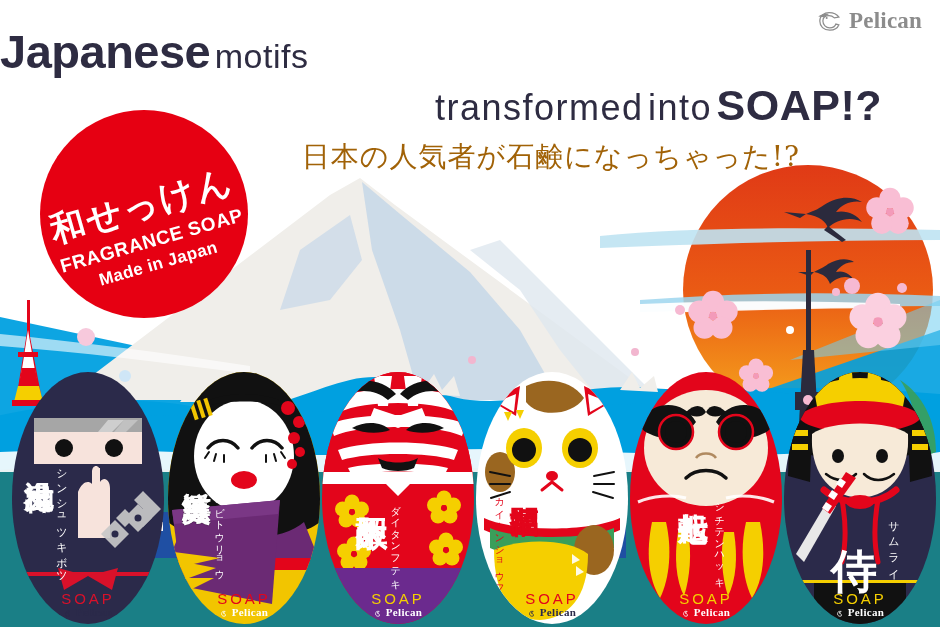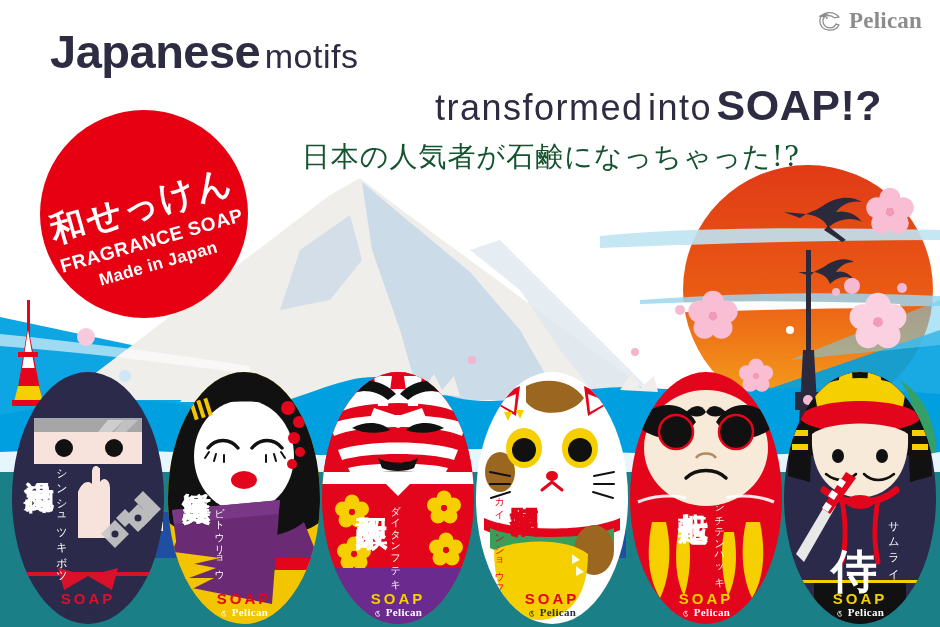--- a/index.html
+++ b/index.html
@@ -6,43 +6,43 @@
   body{font-family:"Liberation Sans",sans-serif;}
   #stage{position:relative;width:940px;height:627px;overflow:hidden;background:#ffffff;}
   #bg{position:absolute;inset:0;width:940px;height:627px;}
 
   
   .brand{position:absolute;top:8px;right:18px;display:flex;align-items:center;gap:7px;}
   .brand-mark{width:26px;height:22px;}
   .brand-text{font-family:"Liberation Serif",serif;font-size:23px;font-weight:700;color:#8c8c8c;letter-spacing:.2px;}
 
   .headline{position:absolute;left:0;top:24px;width:910px;color:#2e2c42;}
-  .hl-line1{padding-left:50px;white-space:nowrap;}
+  .hl-line1{white-space:nowrap;}
   .hl-line2{text-align:right;padding-right:28px;margin-top:2px;white-space:nowrap;padding-left:17px;}
   .w-big{font-size:47px;font-weight:700;letter-spacing:-.5px;}
   .w-mid{font-size:34px;font-weight:500;letter-spacing:.5px;}
   .w-t{font-size:36px;font-weight:500;letter-spacing:1.5px;}
   .w-soap{font-size:43px;font-weight:700;letter-spacing:.5px;}
   .sub-jp{position:absolute;right:140px;top:138px;font-family:"DejaVu Serif","Liberation Serif",serif;
-          font-size:28px;color:#14532d;white-space:nowrap;letter-spacing:1px;}
+          font-size:28px;color:#a16207;white-space:nowrap;letter-spacing:1px;}
 
   
   .badge{position:absolute;left:40px;top:110px;width:208px;height:208px;border-radius:50%;
          background:#e60012;color:#fff;}
   .badge-inner{position:absolute;inset:0;transform:rotate(-16deg);display:flex;flex-direction:column;
                align-items:center;justify-content:center;padding-top:34px;box-sizing:border-box;}
   .badge-jp{font-family:"DejaVu Serif","Liberation Serif",serif;font-size:35px;font-weight:700;letter-spacing:2px;line-height:1;}
   .badge-l1{font-size:19px;font-weight:600;letter-spacing:.6px;margin-top:9px;}
   .badge-l2{font-size:17px;font-weight:600;letter-spacing:.4px;margin-top:3px;}
 
   
   .soap{position:absolute;width:152px;height:252px;border-radius:76px/126px;overflow:hidden;}
   .soap .body{position:absolute;inset:0;}
   .soap .footer{position:absolute;left:0;right:0;bottom:6px;text-align:center;}
-  .soap .f-soap{font-size:15px;font-weight:700;letter-spacing:3px;}
+  .soap .f-soap{font-size:15px;font-weight:400;letter-spacing:3px;}
   .soap .f-pel{font-family:"Liberation Serif",serif;font-size:11px;font-weight:700;letter-spacing:.3px;margin-top:-1px;}
   .soap .f-pel i{display:inline-block;width:9px;height:8px;margin-right:3px;vertical-align:-1px;}
   .vtxt{position:absolute;writing-mode:vertical-rl;font-family:"DejaVu Serif","Liberation Serif",serif;line-height:1;}
   .kana{position:absolute;writing-mode:vertical-rl;font-family:"Liberation Sans",sans-serif;line-height:1;}
 </style>
 </head>
 <body>
 
 <div id="stage">
 

